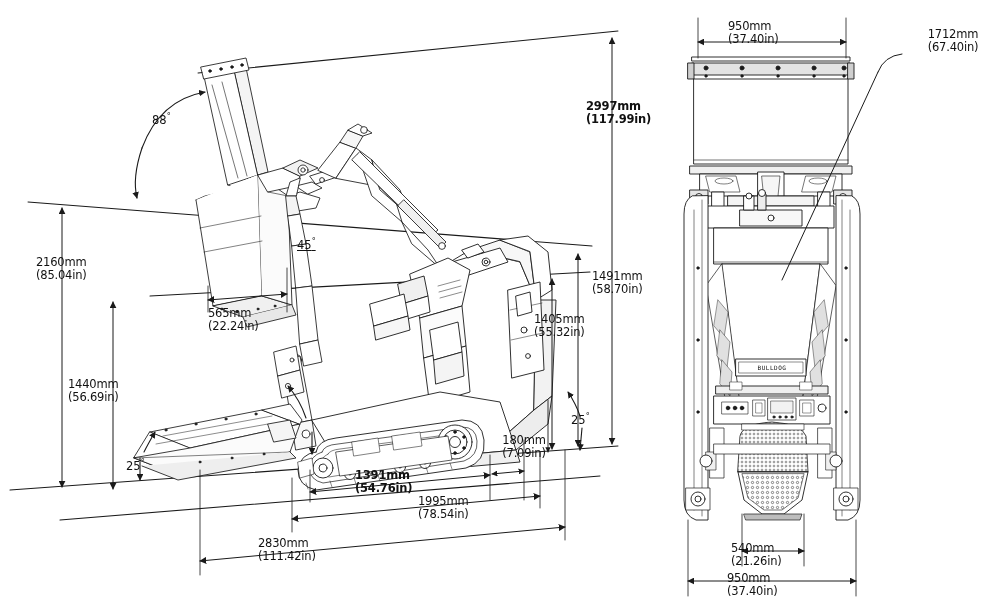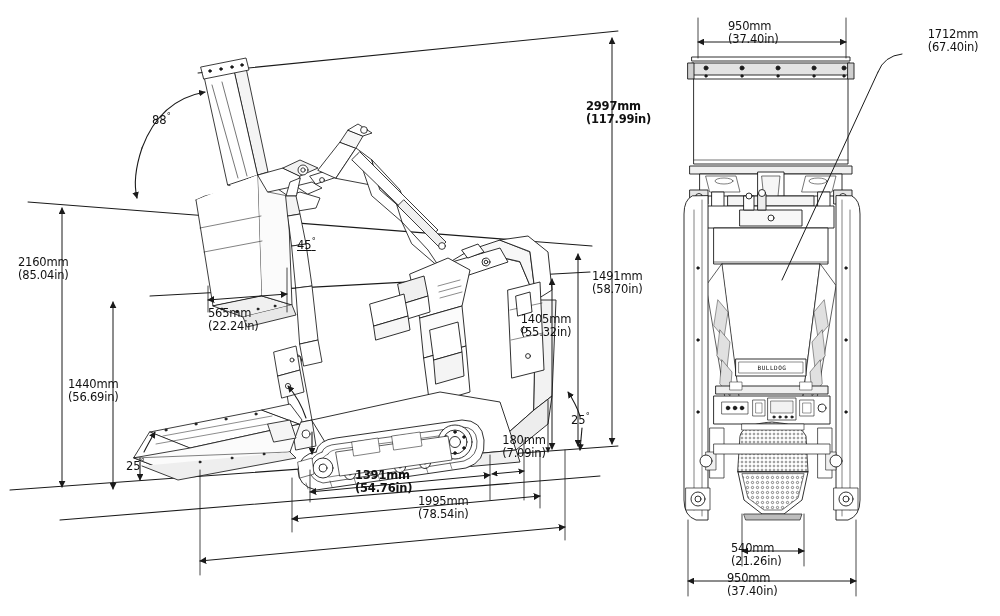--- a/index.html
+++ b/index.html
@@ -457,36 +457,36 @@
   </g>
 
   </g>
 </svg>
 
 <div class="dimtext" style="left:586px;top:100px;width:90px;font-weight:bold;">
   <span class="u">2997mm</span>
   <span class="u">(117.99in)</span>
 </div>
 
-<div class="dimtext" style="left:18px;top:256px;width:90px;">
+<div class="dimtext" style="left:36px;top:256px;width:90px;">
   <span class="u">2160mm</span>
   <span class="u">(85.04in)</span>
 </div>
 
 <div class="dimtext" style="left:68px;top:378px;width:90px;">
   <span class="u">1440mm</span>
   <span class="u">(56.69in)</span>
 </div>
 
 <div class="dimtext" style="left:564px;top:270px;width:88px;text-align:left;margin-left:28px;">
   <span class="u">1491mm</span>
   <span class="u">(58.70in)</span>
 </div>
 
-<div class="dimtext" style="left:502px;top:313px;width:88px;text-align:center;">
+<div class="dimtext" style="left:534px;top:313px;width:88px;text-align:left;">
   <span class="u">1405mm</span>
   <span class="u">(55.32in)</span>
 </div>
 
 <div class="dimtext" style="left:208px;top:307px;width:84px;">
   <span class="u">565mm</span>
   <span class="u">(22.24in)</span>
 </div>
 
 <div class="dimtext" style="left:355px;top:469px;width:90px;font-weight:bold;">
@@ -497,20 +497,24 @@
 <div class="dimtext" style="left:492px;top:434px;width:64px;text-align:center;">
   <span class="u">180mm</span>
   <span class="u">(7.09in)</span>
 </div>
 
 <div class="dimtext" style="left:418px;top:495px;width:92px;">
   <span class="u">1995mm</span>
   <span class="u">(78.54in)</span>
 </div>
 
+<div class="dimtext" style="left:258px;top:537px;width:96px;">
+  <span class="u">2830mm</span>
+  <span class="u">(111.42in)</span>
+</div>
 
 <div class="dimtext" style="left:728px;top:20px;width:90px;">
   <span class="u">950mm</span>
   <span class="u">(37.40in)</span>
 </div>
 
 <div class="dimtext" style="left:910px;top:28px;width:86px;text-align:center;">
   <span class="u">1712mm</span>
   <span class="u">(67.40in)</span>
 </div>

